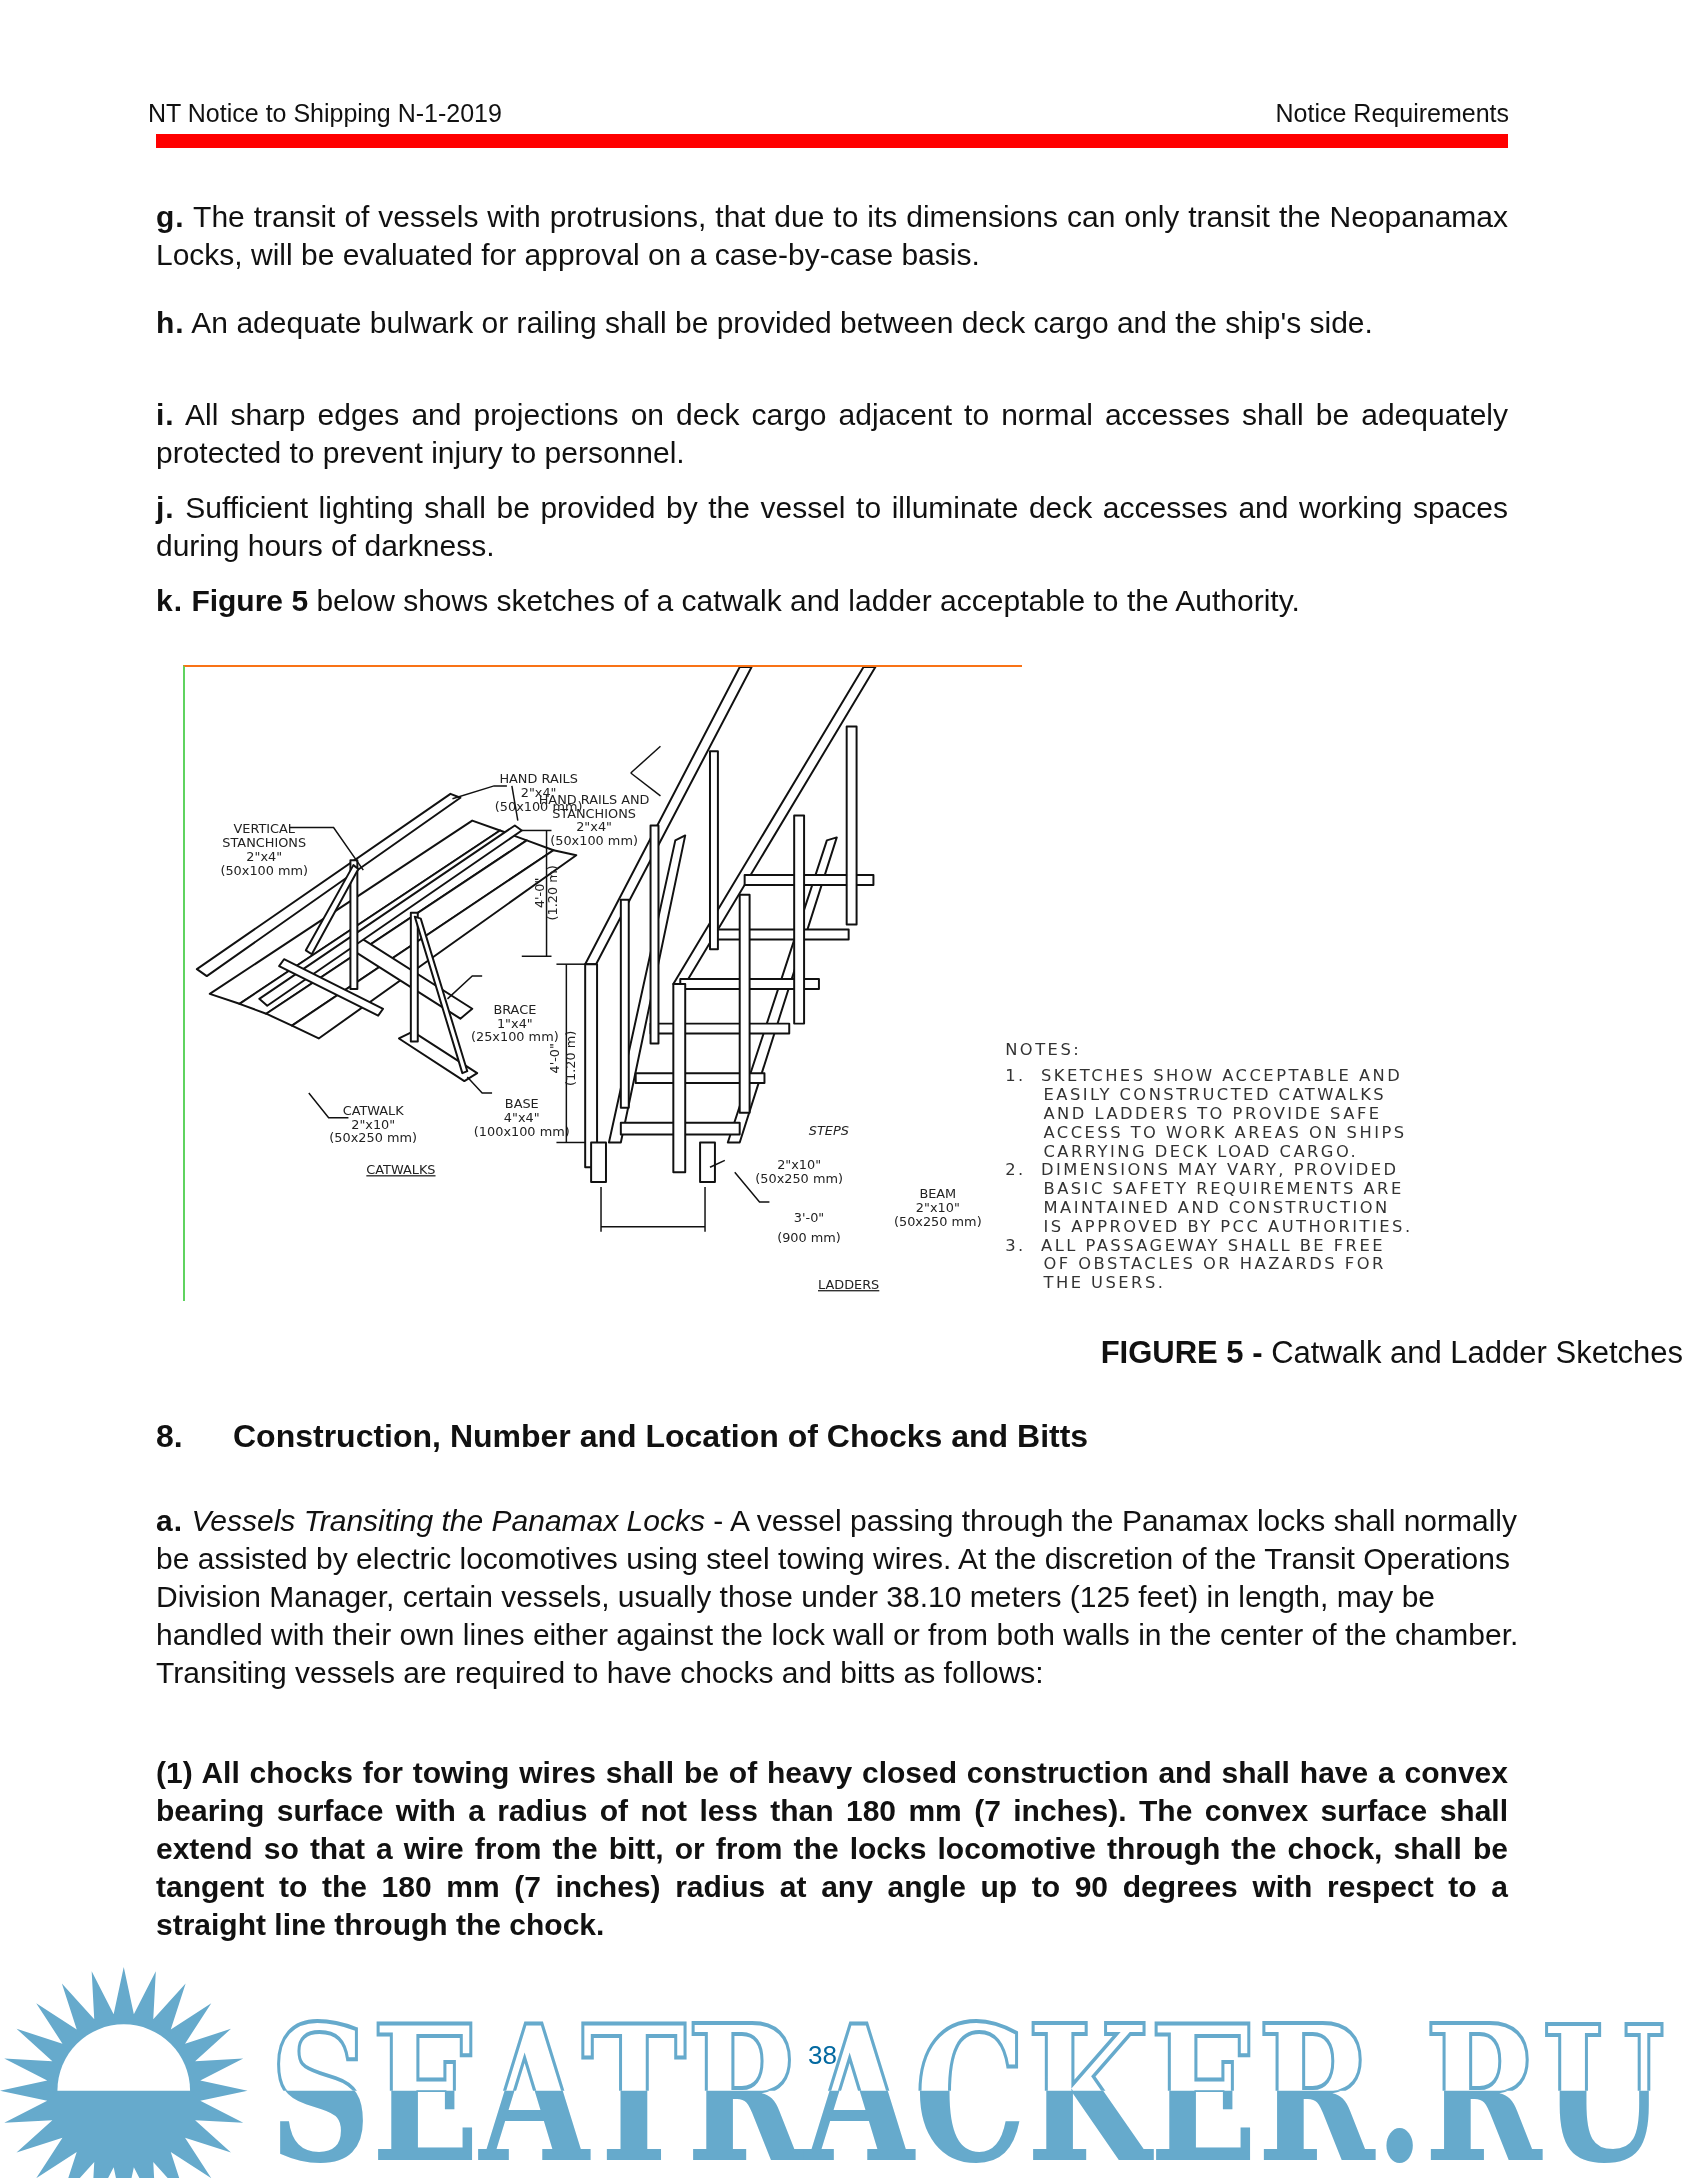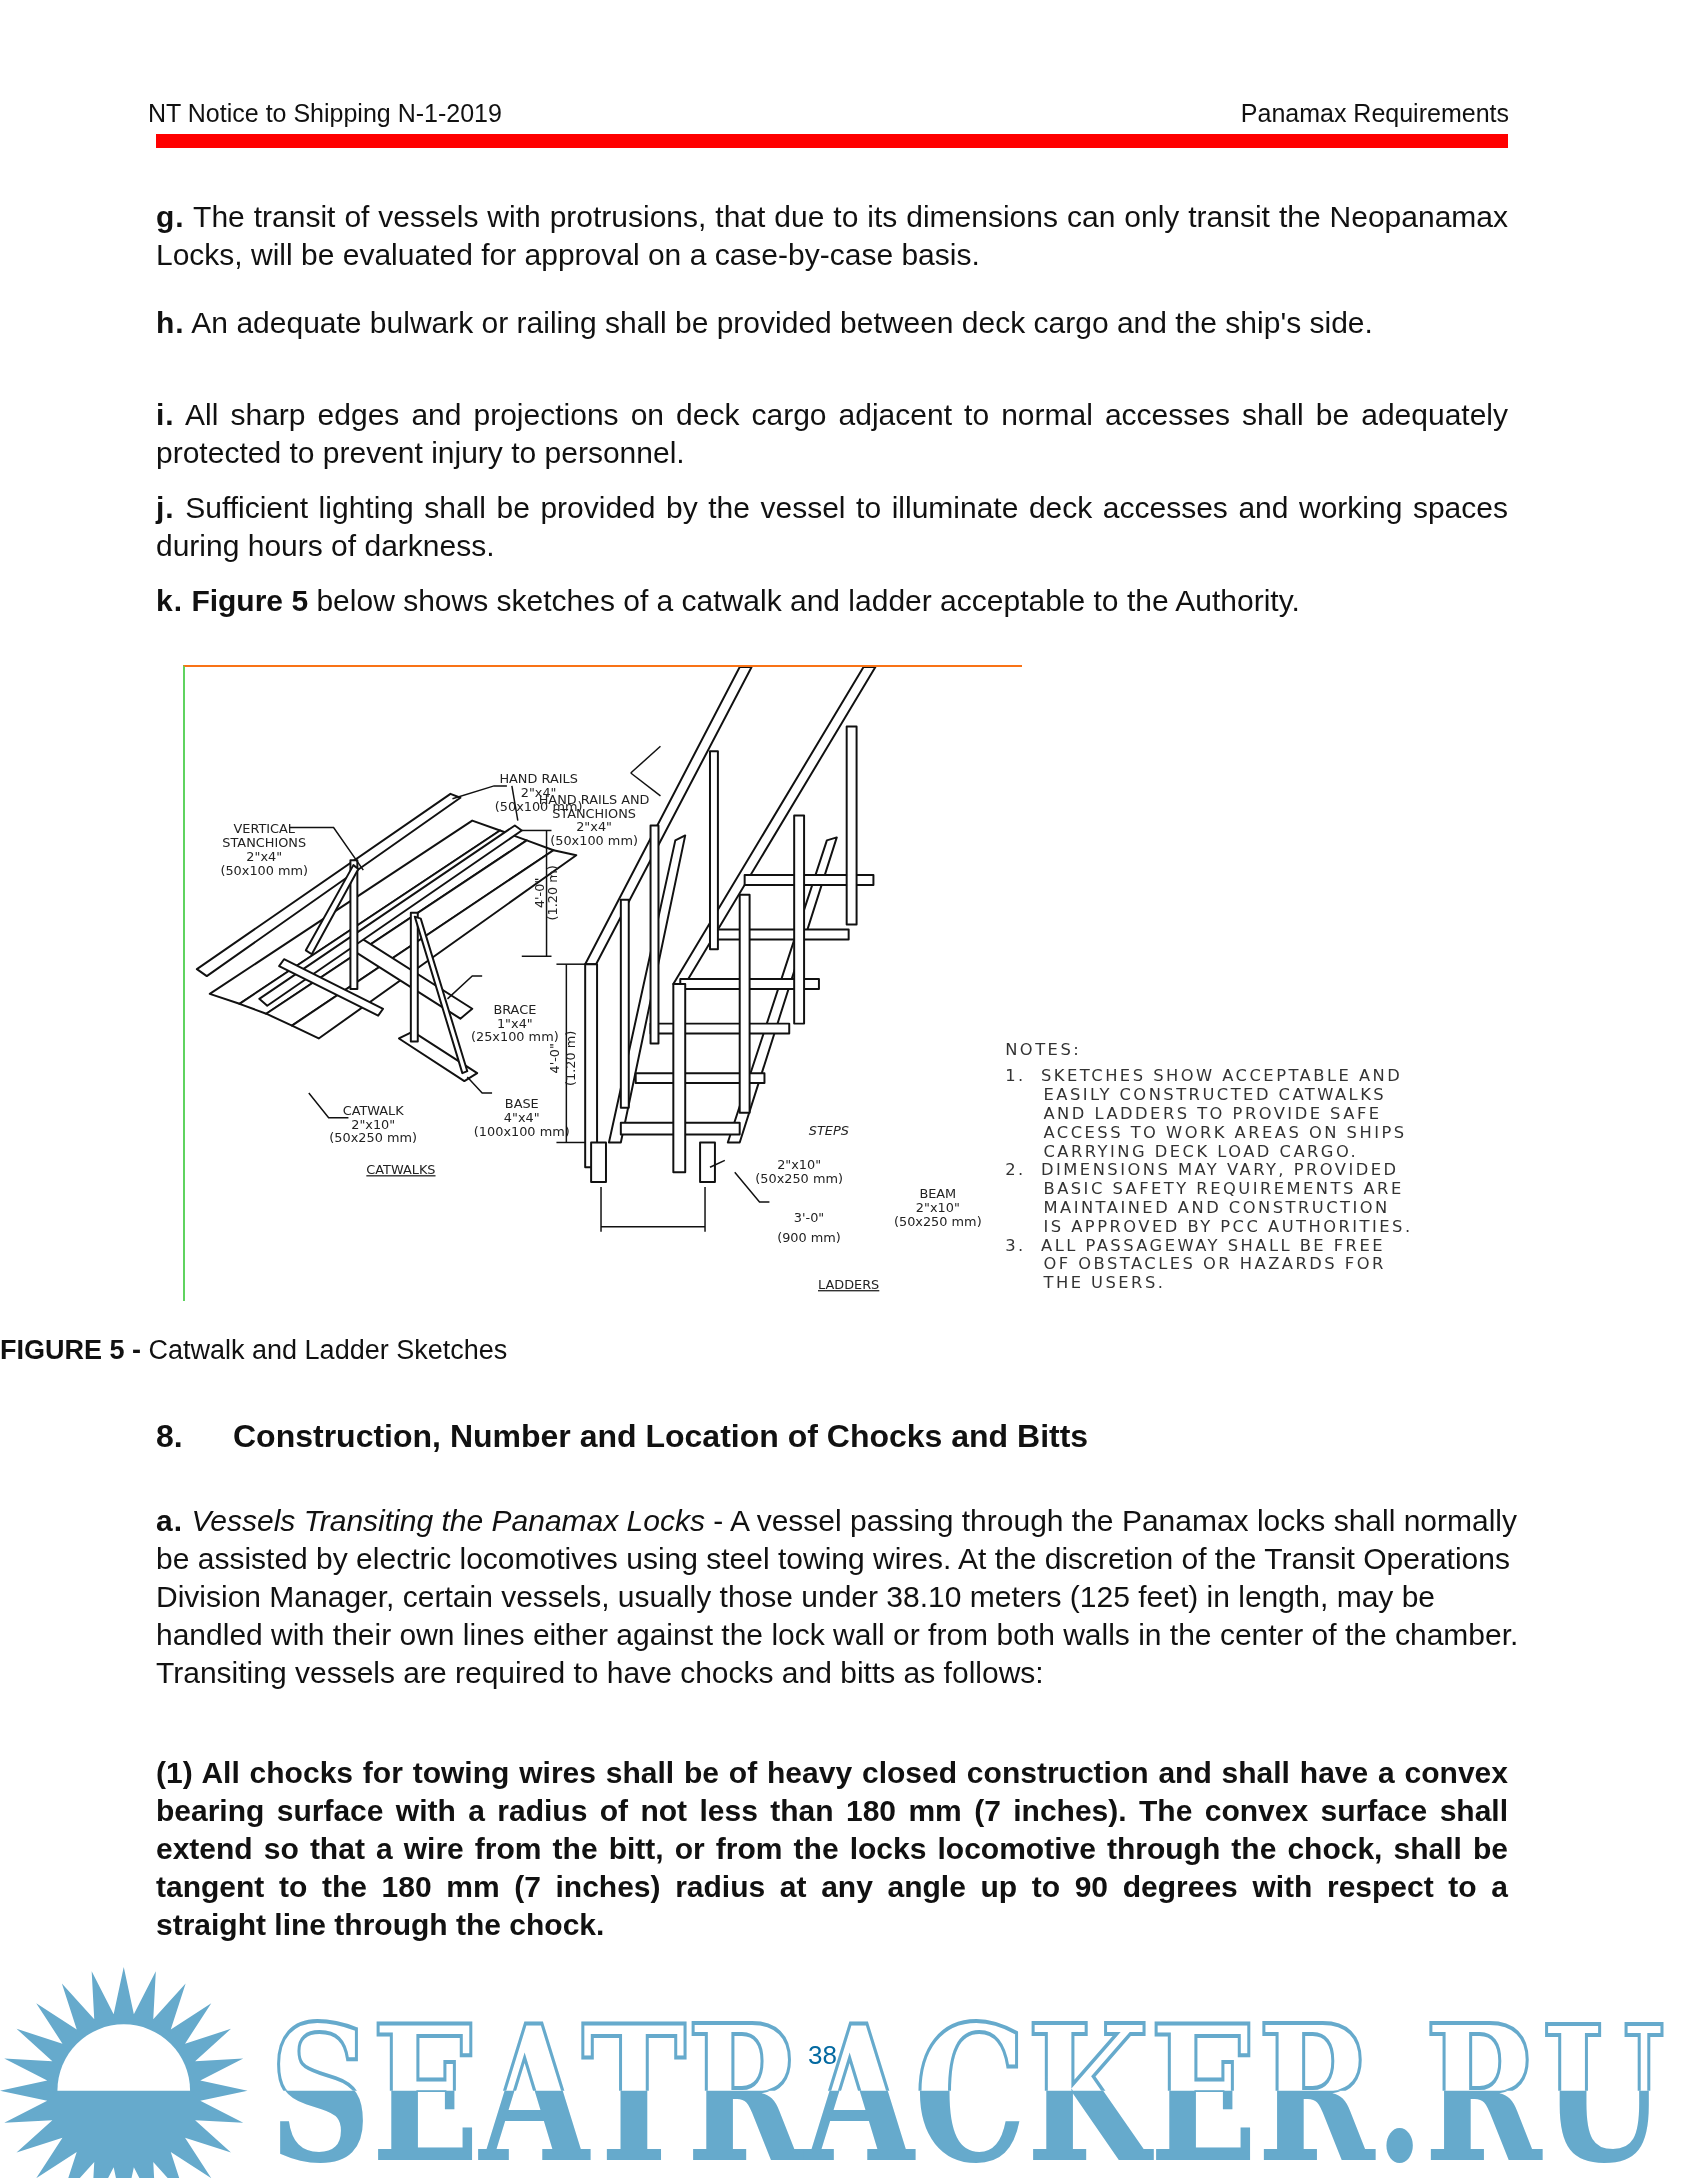--- a/index.html
+++ b/index.html
@@ -11,32 +11,32 @@
   .hdr-rule { position: absolute; left: 156px; top: 134px; width: 1352px; height: 14px; background: #ff0000; }
   .para { position: absolute; left: 156px; width: 1352px; font-size: 30px; line-height: 38px;
           text-align: justify; text-align-last: left; }
   .para b { font-weight: bold; }
   .lbl { font-weight: bold; letter-spacing: 1px; }
   .figure-box { position: absolute; left: 172px; top: 665px; width: 837px; height: 634px;
                 border-left: 2px solid #5fd35f; border-top: 2px solid #f97316; margin-left: 11px; }
   .figure-svg { position: absolute; left: 0; top: 0; }
   .cad { font-family: "DejaVu Sans", sans-serif; font-size: 13px; fill: #222; }
   .notes-text { font-family: "DejaVu Sans", sans-serif; font-size: 16.5px; fill: #333; letter-spacing: 2.5px; }
-  .caption { position: absolute; left: 0; width: 1683px; top: 1335px; text-align: left; font-size: 27px; }
+  .caption { position: absolute; left: 0; width: 1683px; top: 1335px; text-align: right; font-size: 31px; }
   .caption b { font-weight: bold; }
   .section-h { position: absolute; left: 156px; top: 1418px; font-size: 32px; font-weight: bold; }
   .section-h .num { display: inline-block; width: 77px; }
   .watermark { position: absolute; left: 0; top: 1940px; width: 1683px; height: 238px; }
   .page-num { position: absolute; left: 808px; top: 2040px; font-size: 26px; color: #0369a1; }
 </style>
 </head>
 <body>
 
 <div class="hdr-left">NT Notice to Shipping N-1-2019</div>
-<div class="hdr-right">Panamax Requirements</div>
+<div class="hdr-right">Notice Requirements</div>
 <div class="hdr-rule"></div>
 
 <div class="para" style="top:198px;">
   <span class="lbl">g.</span>
   <span>The transit of vessels with protrusions, that due to its dimensions can only transit the Neopanamax Locks, will be evaluated for approval on a case-by-case basis.</span>
 </div>
 <div class="para" style="top:304px;">
   <span class="lbl">h.</span>
   <span>An adequate bulwark or railing shall be provided between deck cargo and the ship's side.</span>
 </div>

